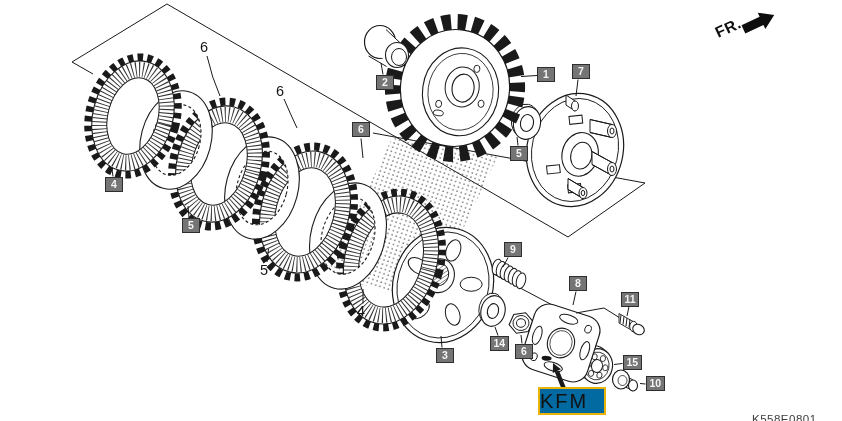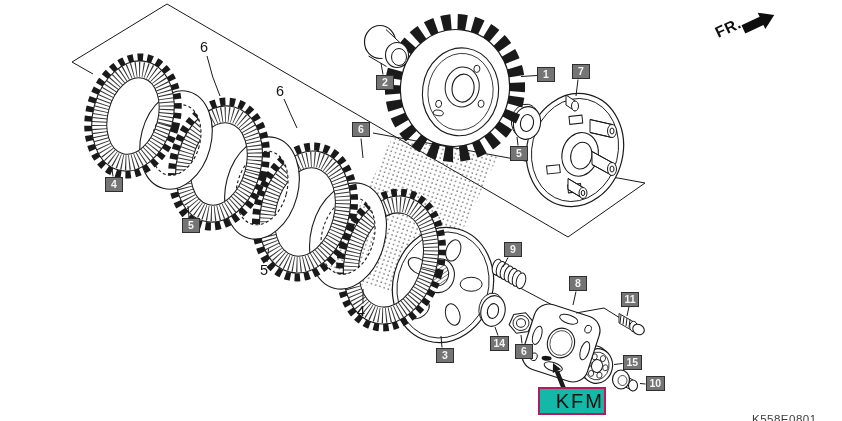--- a/index.html
+++ b/index.html
@@ -4,22 +4,22 @@
 <style>
   html,body{margin:0;padding:0;background:#fff;}
   #stage{position:relative;width:842px;height:421px;background:#fff;overflow:hidden;
          font-family:"Liberation Sans",sans-serif;}
   #drawing{position:absolute;left:0;top:0;}
   .callout-box{position:absolute;min-width:11px;height:13px;padding:0 2.5px;box-sizing:content-box;
       background:var(--callout-bg,#757575);border:1px solid var(--callout-border,#2e2e2e);
       color:var(--callout-text,#f5f5f5);font:bold 10.5px/13px "Liberation Sans",sans-serif;
       text-align:center;z-index:3;}
   .callout-plain{position:absolute;color:#161616;font:14.5px/15px "Liberation Sans",sans-serif;z-index:3;}
-  #kfm-box{position:absolute;left:538px;top:387px;width:64px;height:24px;border:2px solid #be185d;
-      background:#14b8a6;color:#111;font:20px/24px "Liberation Sans",sans-serif;text-align:right;
+  #kfm-box{position:absolute;left:538px;top:387px;width:64px;height:24px;border:2px solid #eab308;
+      background:#0369a1;color:#111;font:20px/24px "Liberation Sans",sans-serif;text-align:left;
       letter-spacing:2px;z-index:3;}
   #fr-label{position:absolute;left:715px;top:19px;font:bold 15.5px "Liberation Sans",sans-serif;
       transform:rotate(-25deg);color:#0e0e0e;letter-spacing:.5px;z-index:3;}
   #diagram-code{position:absolute;left:752px;top:413px;font:11.5px "Liberation Sans",sans-serif;
       color:var(--code-color,#3c3c3c);letter-spacing:.5px;z-index:3;}
 </style>
 </head>
 <body>
 
 <div id="stage">

